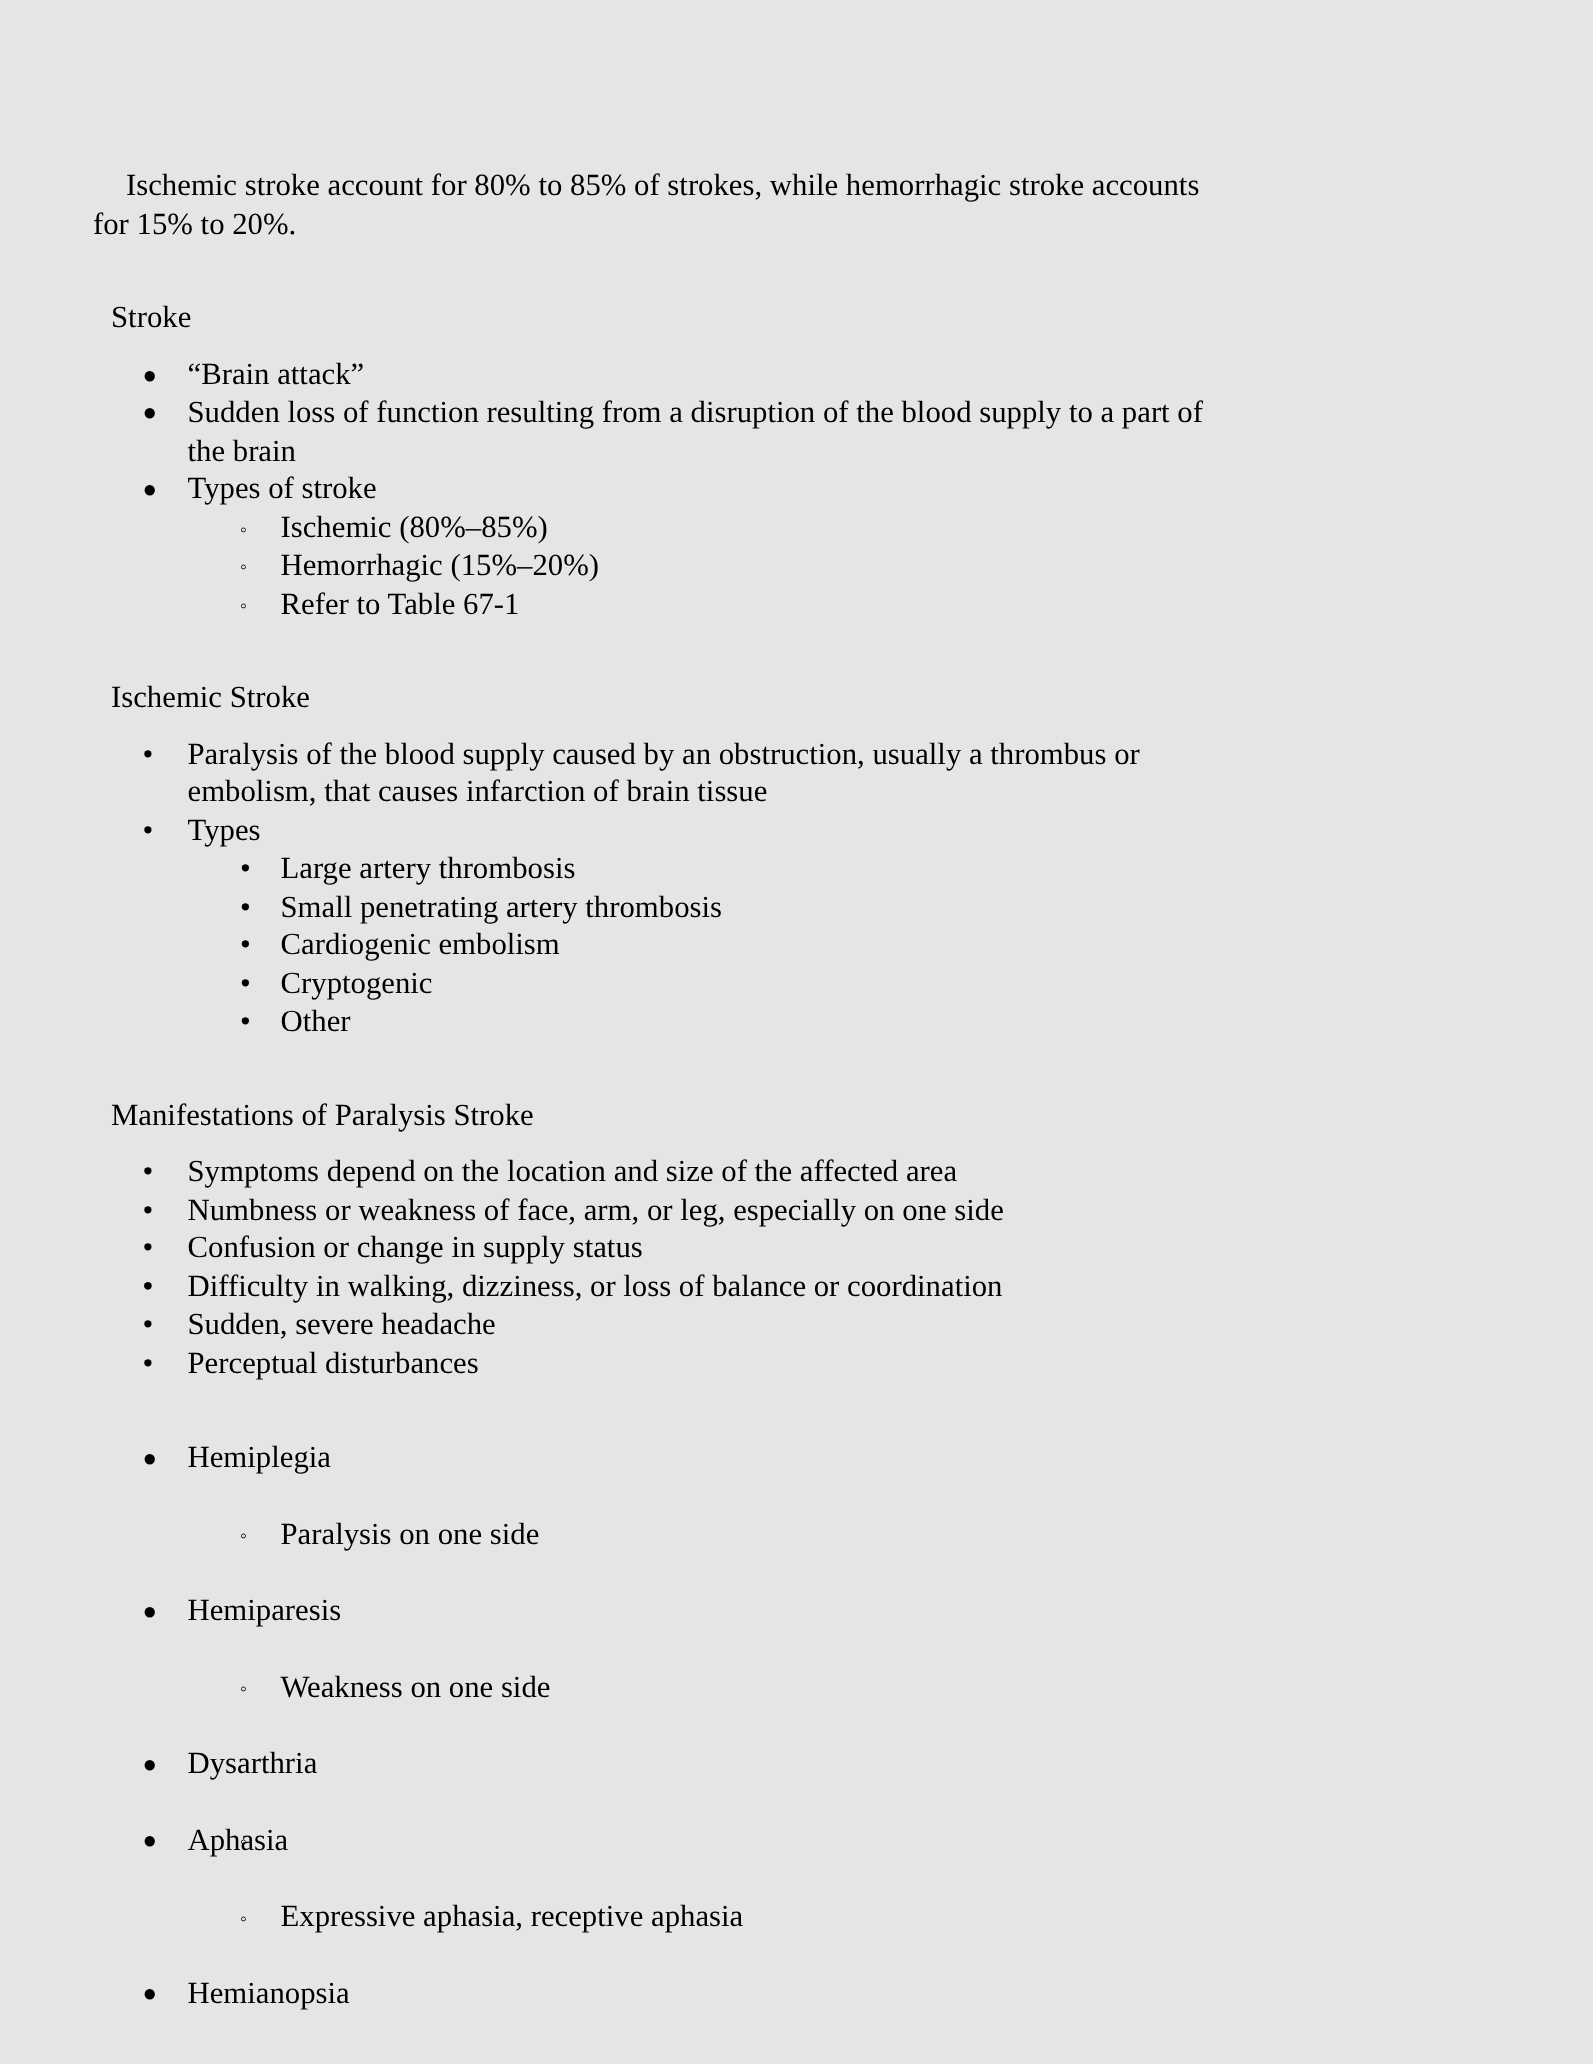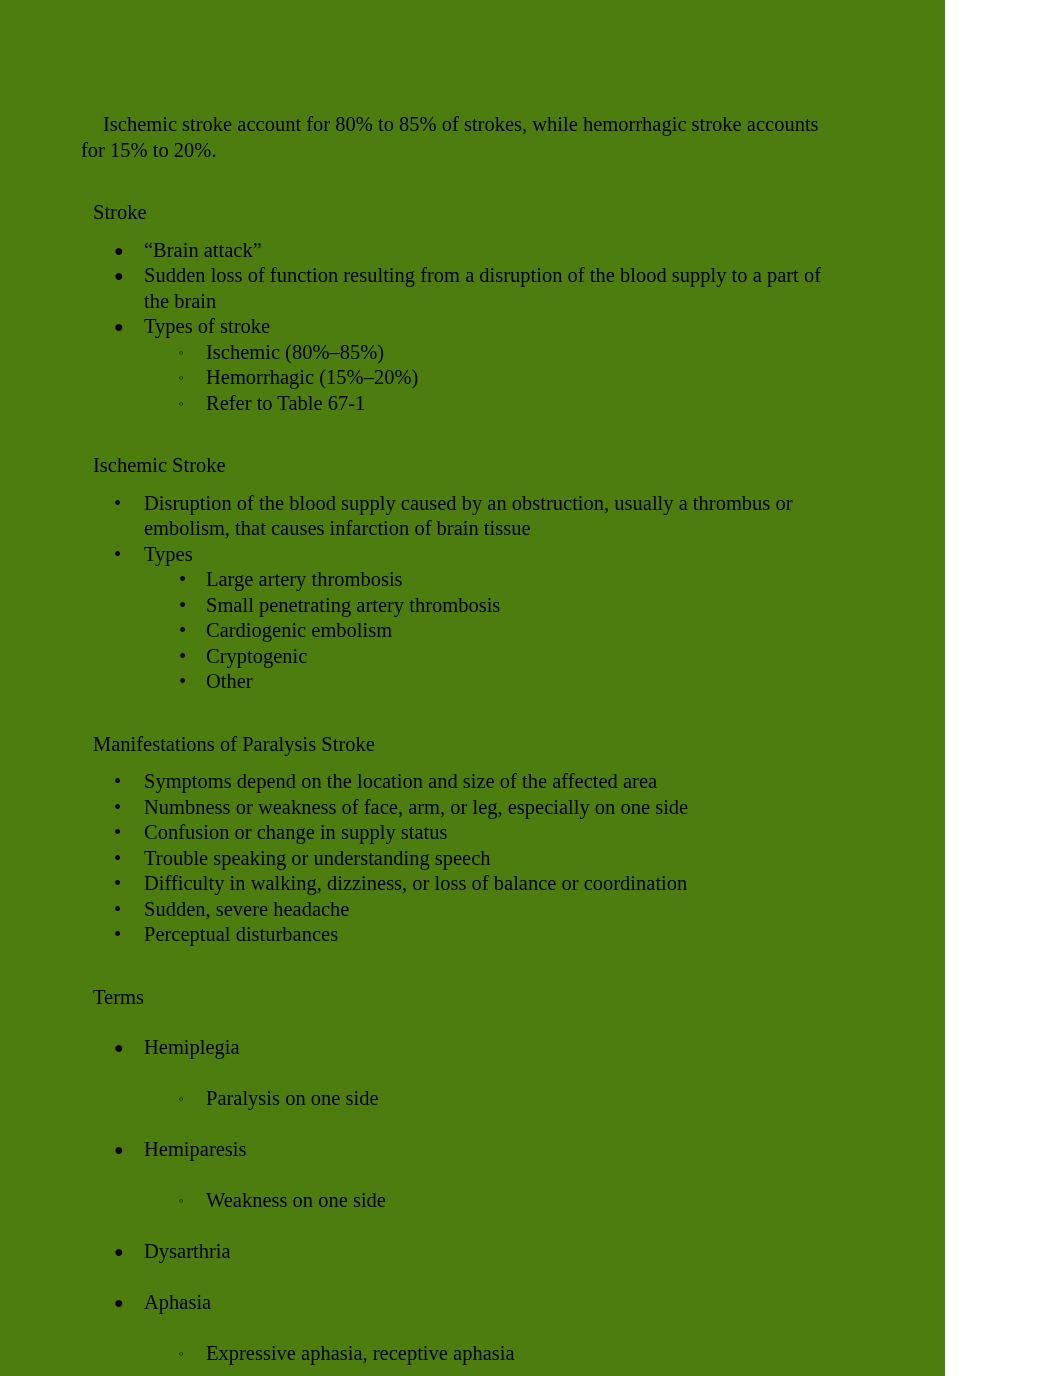--- a/index.html
+++ b/index.html
@@ -6,25 +6,25 @@
     margin: 0;
     padding: 0;
     background: #ffffff;
   }
   body {
     font-family: "Liberation Serif", "DejaVu Serif", serif;
     color: #000000;
   }
   .page {
     position: relative;
-    width: 945px;
+    width: 1062px;
     height: 1376px;
-    background: #4d7c0f;
+    background: #e5e5e5;
     box-sizing: border-box;
-    padding: 112px 140px 0 81px;
+    padding: 112px 140px 0 62px;
     overflow: hidden;
   }
   .doc-body {
     width: 745px;
     font-size: 20.5px;
     line-height: 25.5px;
   }
 
   p.intro {
     margin: 0;
@@ -141,47 +141,46 @@
               <li class="subitem"><span class="marker circle-hollow">◦</span><span>Ischemic (80%–85%)</span></li>
               <li class="subitem"><span class="marker circle-hollow">◦</span><span>Hemorrhagic (15%–20%)</span></li>
               <li class="subitem"><span class="marker circle-hollow">◦</span><span>Refer to Table 67-1</span></li>
             </ul>
           </ul>
         </div>
         <div class="section-gap"></div>
         <div class="section">
           <h2 class="heading">Ischemic Stroke</h2>
           <ul class="lvl1">
-            <li class="item"><span class="marker dot-small">•</span><span>Disruption of the blood supply caused by an obstruction, usually a thrombus or embolism, that causes infarction of brain tissue</span></li>
+            <li class="item"><span class="marker dot-small">•</span><span>Paralysis of the blood supply caused by an obstruction, usually a thrombus or embolism, that causes infarction of brain tissue</span></li>
             <li class="item"><span class="marker dot-small">•</span><span>Types</span></li>
             <ul class="lvl2">
               <li class="subitem"><span class="marker dot-small">•</span><span>Large artery thrombosis</span></li>
               <li class="subitem"><span class="marker dot-small">•</span><span>Small penetrating artery thrombosis</span></li>
               <li class="subitem"><span class="marker dot-small">•</span><span>Cardiogenic embolism</span></li>
               <li class="subitem"><span class="marker dot-small">•</span><span>Cryptogenic</span></li>
               <li class="subitem"><span class="marker dot-small">•</span><span>Other</span></li>
             </ul>
           </ul>
         </div>
         <div class="section-gap"></div>
         <div class="section">
           <h2 class="heading">Manifestations of Paralysis Stroke</h2>
           <ul class="lvl1">
             <li class="item"><span class="marker dot-small">•</span><span>Symptoms depend on the location and size of the affected area</span></li>
             <li class="item"><span class="marker dot-small">•</span><span>Numbness or weakness of face, arm, or leg, especially on one side</span></li>
             <li class="item"><span class="marker dot-small">•</span><span>Confusion or change in supply status</span></li>
-            <li class="item"><span class="marker dot-small">•</span><span>Trouble speaking or understanding speech</span></li>
+            <li class="item"><span class="marker dot-small">•</span></li>
             <li class="item"><span class="marker dot-small">•</span><span>Difficulty in walking, dizziness, or loss of balance or coordination</span></li>
             <li class="item"><span class="marker dot-small">•</span><span>Sudden, severe headache</span></li>
             <li class="item"><span class="marker dot-small">•</span><span>Perceptual disturbances</span></li>
           </ul>
         </div>
         <div class="section-gap"></div>
         <div class="section loose">
-          <h2 class="heading">Terms</h2>
           <ul class="lvl1">
             <li class="item"><span class="marker dot-big">●</span><span>Hemiplegia</span></li>
             <ul class="lvl2">
               <li class="subitem"><span class="marker circle-hollow">◦</span><span>Paralysis on one side</span></li>
             </ul>
             <li class="item"><span class="marker dot-big">●</span><span>Hemiparesis</span></li>
             <ul class="lvl2">
               <li class="subitem"><span class="marker circle-hollow">◦</span><span>Weakness on one side</span></li>
             </ul>
             <li class="item"><span class="marker dot-big">●</span><span>Dysarthria</span></li>

